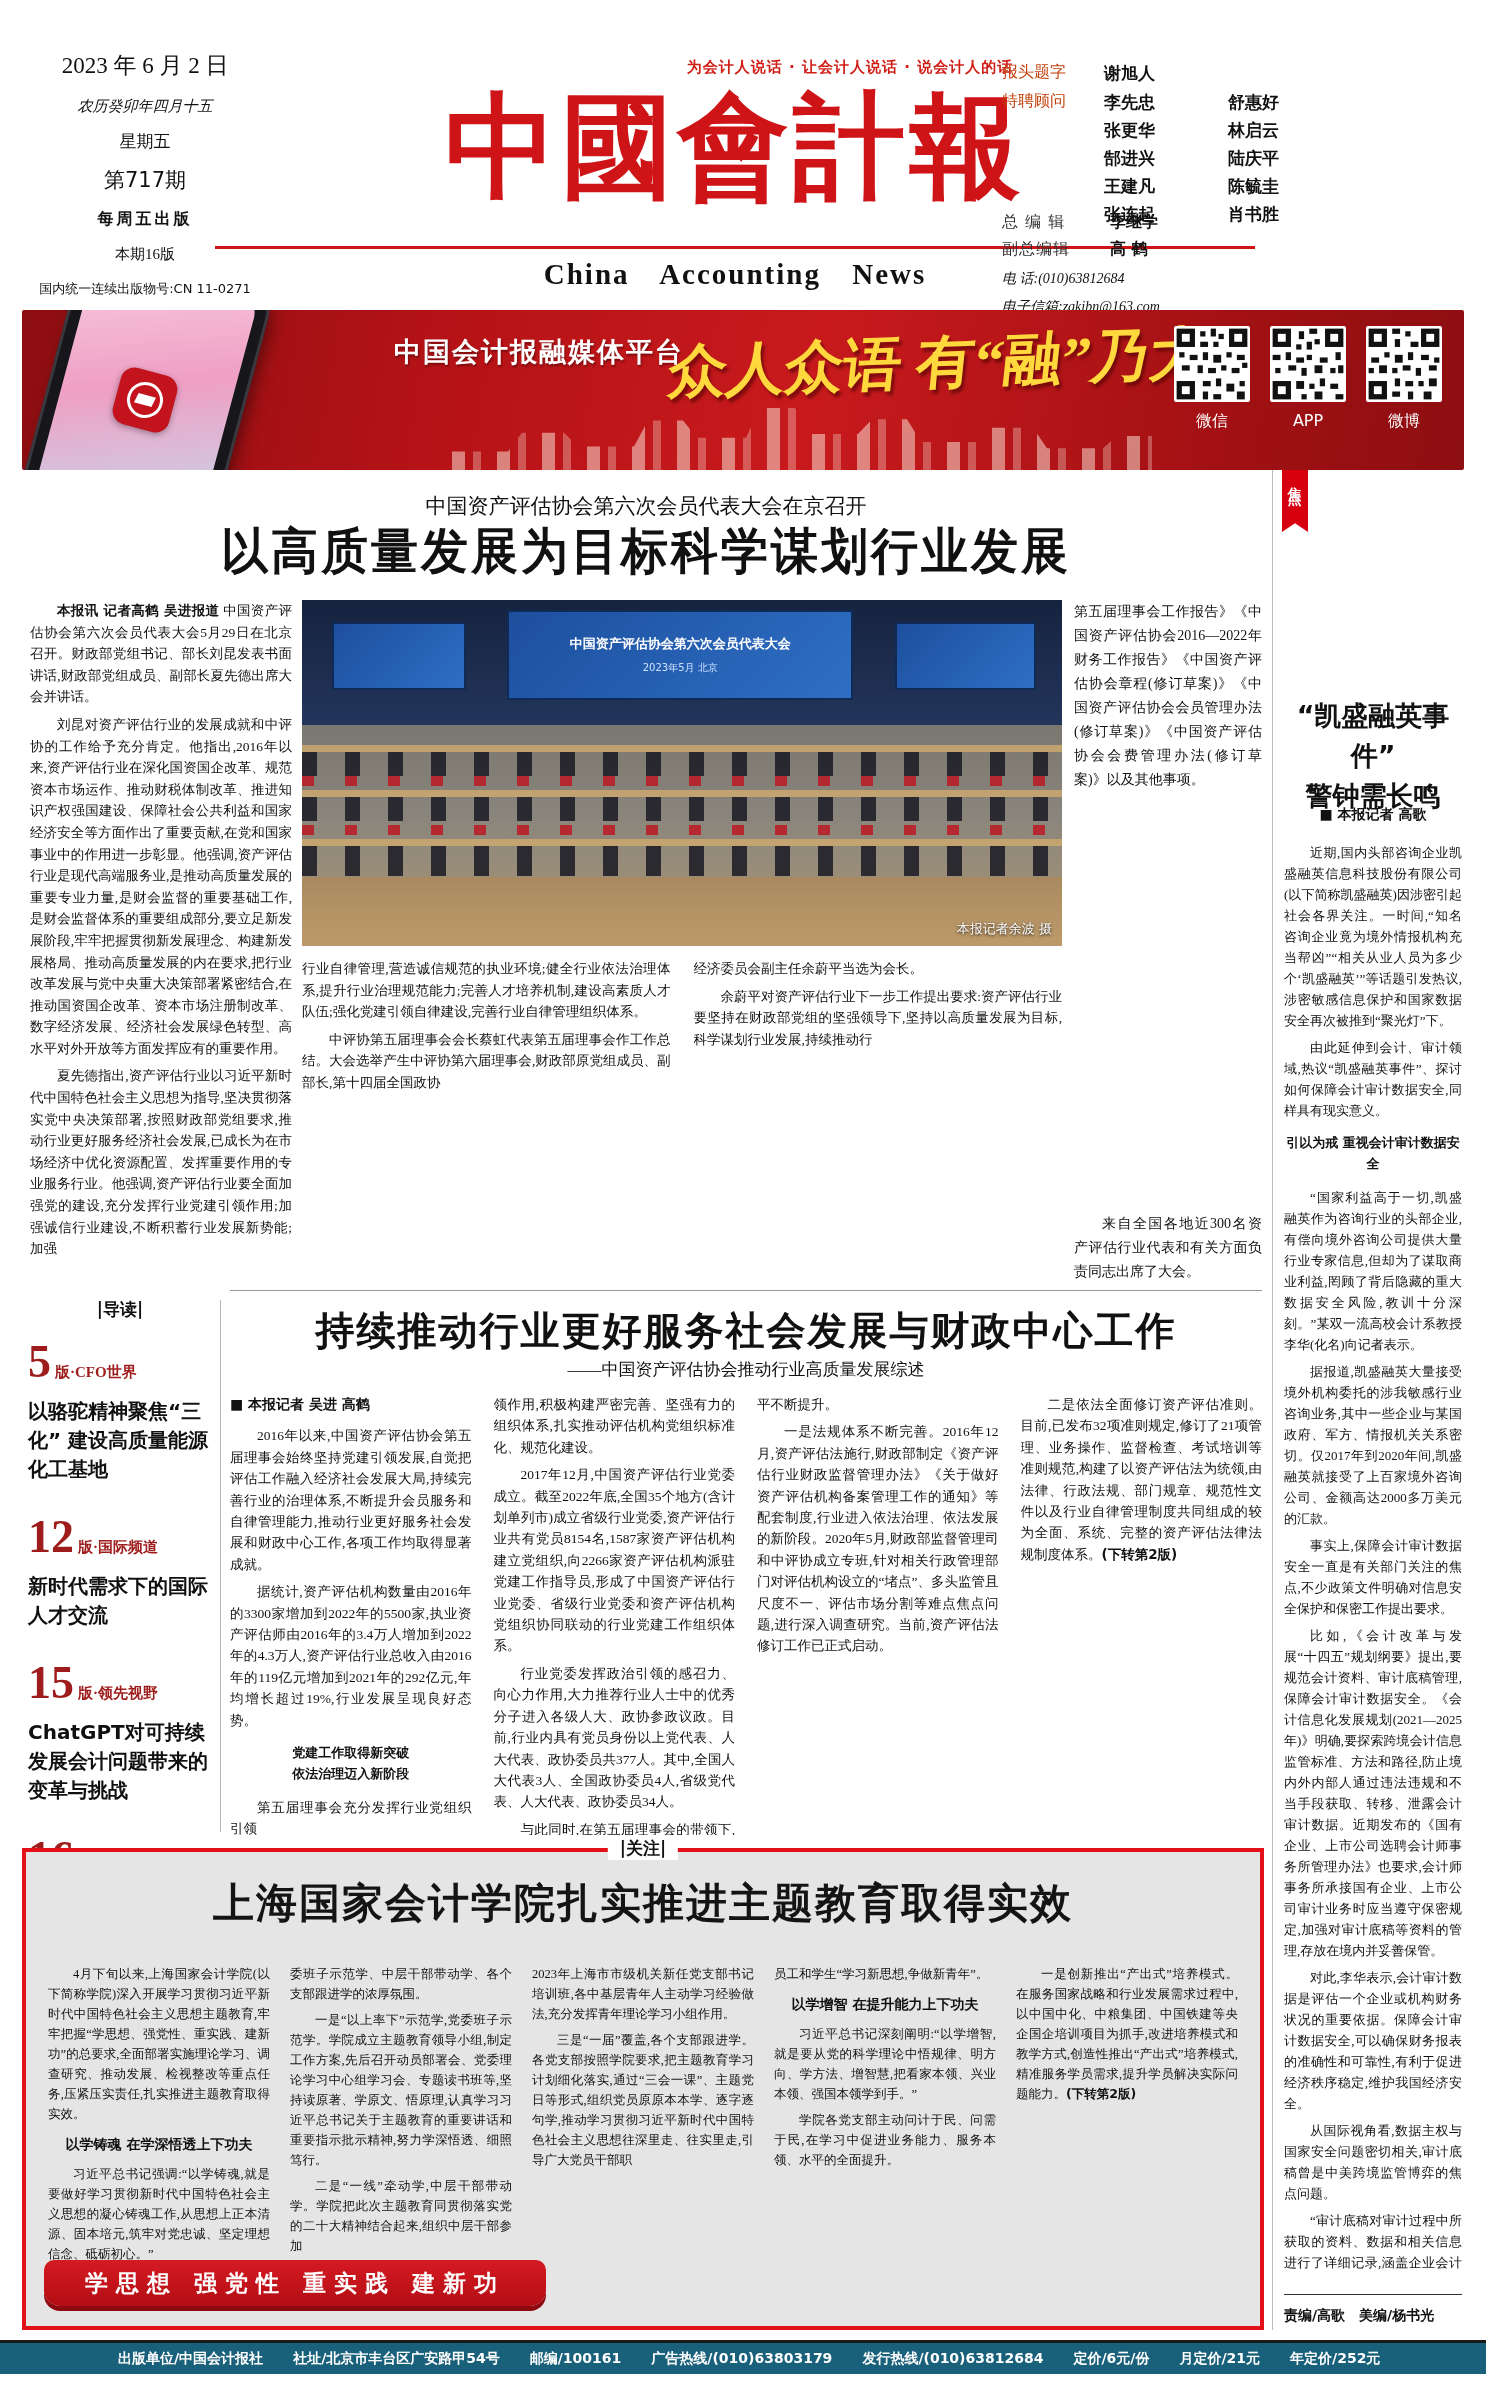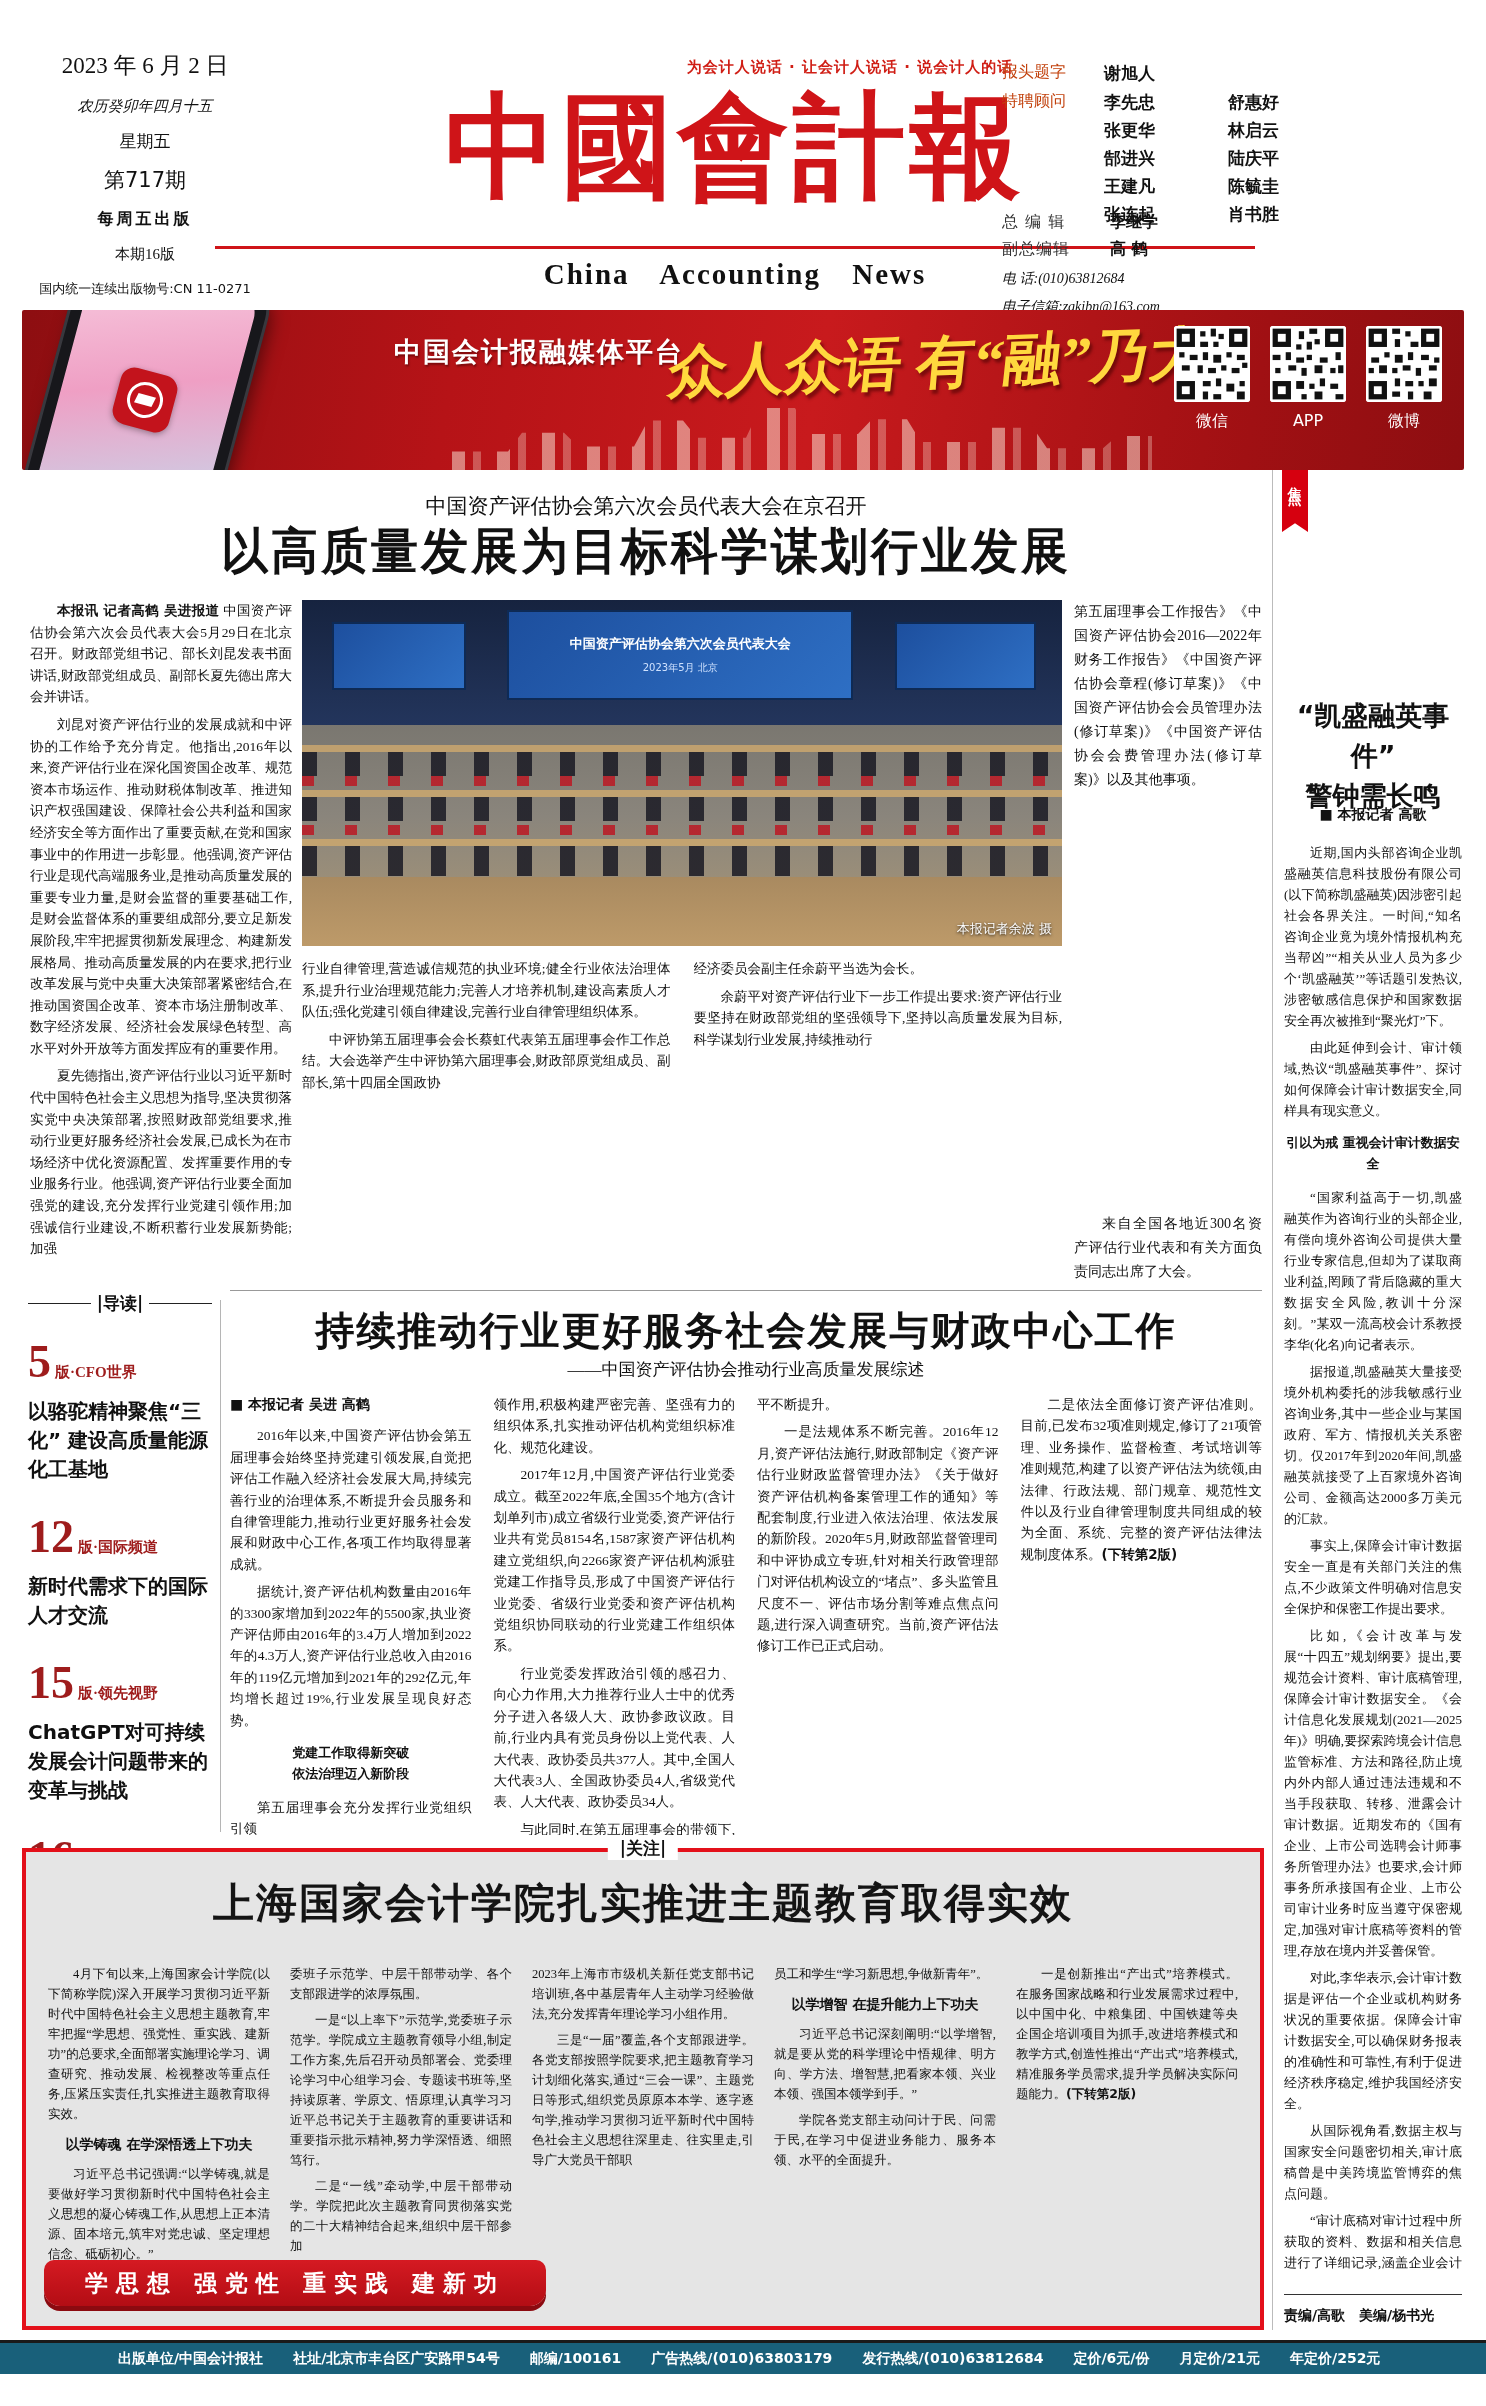--- a/index.html
+++ b/index.html
@@ -97,21 +97,21 @@
           background:repeating-linear-gradient(90deg,rgba(25,25,35,.85) 0 15px,rgba(25,25,35,0) 15px 43px);}
   .ph-desk{position:absolute;left:0;right:0;height:7px;background:rgba(208,170,110,.8);}
   .ph-red{position:absolute;left:0;right:0;height:10px;
           background:repeating-linear-gradient(90deg,rgba(185,30,40,.9) 0 12px,rgba(185,30,40,0) 12px 43px);}
   .ph-floor{position:absolute;left:0;bottom:0;right:0;height:20%;background:linear-gradient(#a98a60,#bd9a69);}
   .ph-cap{position:absolute;right:10px;bottom:8px;color:#fff;font-size:13px;
           font-family:"DejaVu Sans",sans-serif;text-shadow:0 1px 3px rgba(0,0,0,.9);}
 
   
   .guide{left:28px;top:1292px;width:184px;}
-  .g-head{display:flex;align-items:center;gap:6px;margin-bottom:24px;}
+  .g-head{display:flex;align-items:center;gap:6px;margin-bottom:12px;flex-direction:column;}
   .g-line{flex:1;height:1px;background:#222;}
   .g-label{font-size:17px;font-weight:700;font-family:"DejaVu Sans",sans-serif;}
   .g-item{margin-bottom:30px;}
   .g-numrow{display:flex;align-items:baseline;gap:4px;margin-bottom:12px;}
   .g-num{font-size:46px;font-weight:900;color:#9e1c1c;font-family:"Liberation Serif",serif;line-height:1;}
   .g-sec{font-size:15px;font-weight:700;color:#9e1c1c;font-family:"Liberation Serif",serif;}
   .g-title{font-size:20px;font-weight:700;line-height:1.45;font-family:"DejaVu Sans",sans-serif;color:#101010;}
   .g-item.center .g-title{text-align:center;}
   .vdiv1{left:220px;top:1300px;width:1px;height:532px;background:#b5b5b5;}
   .vdiv2{left:1272px;top:470px;width:1px;height:1860px;background:#bbb;}

